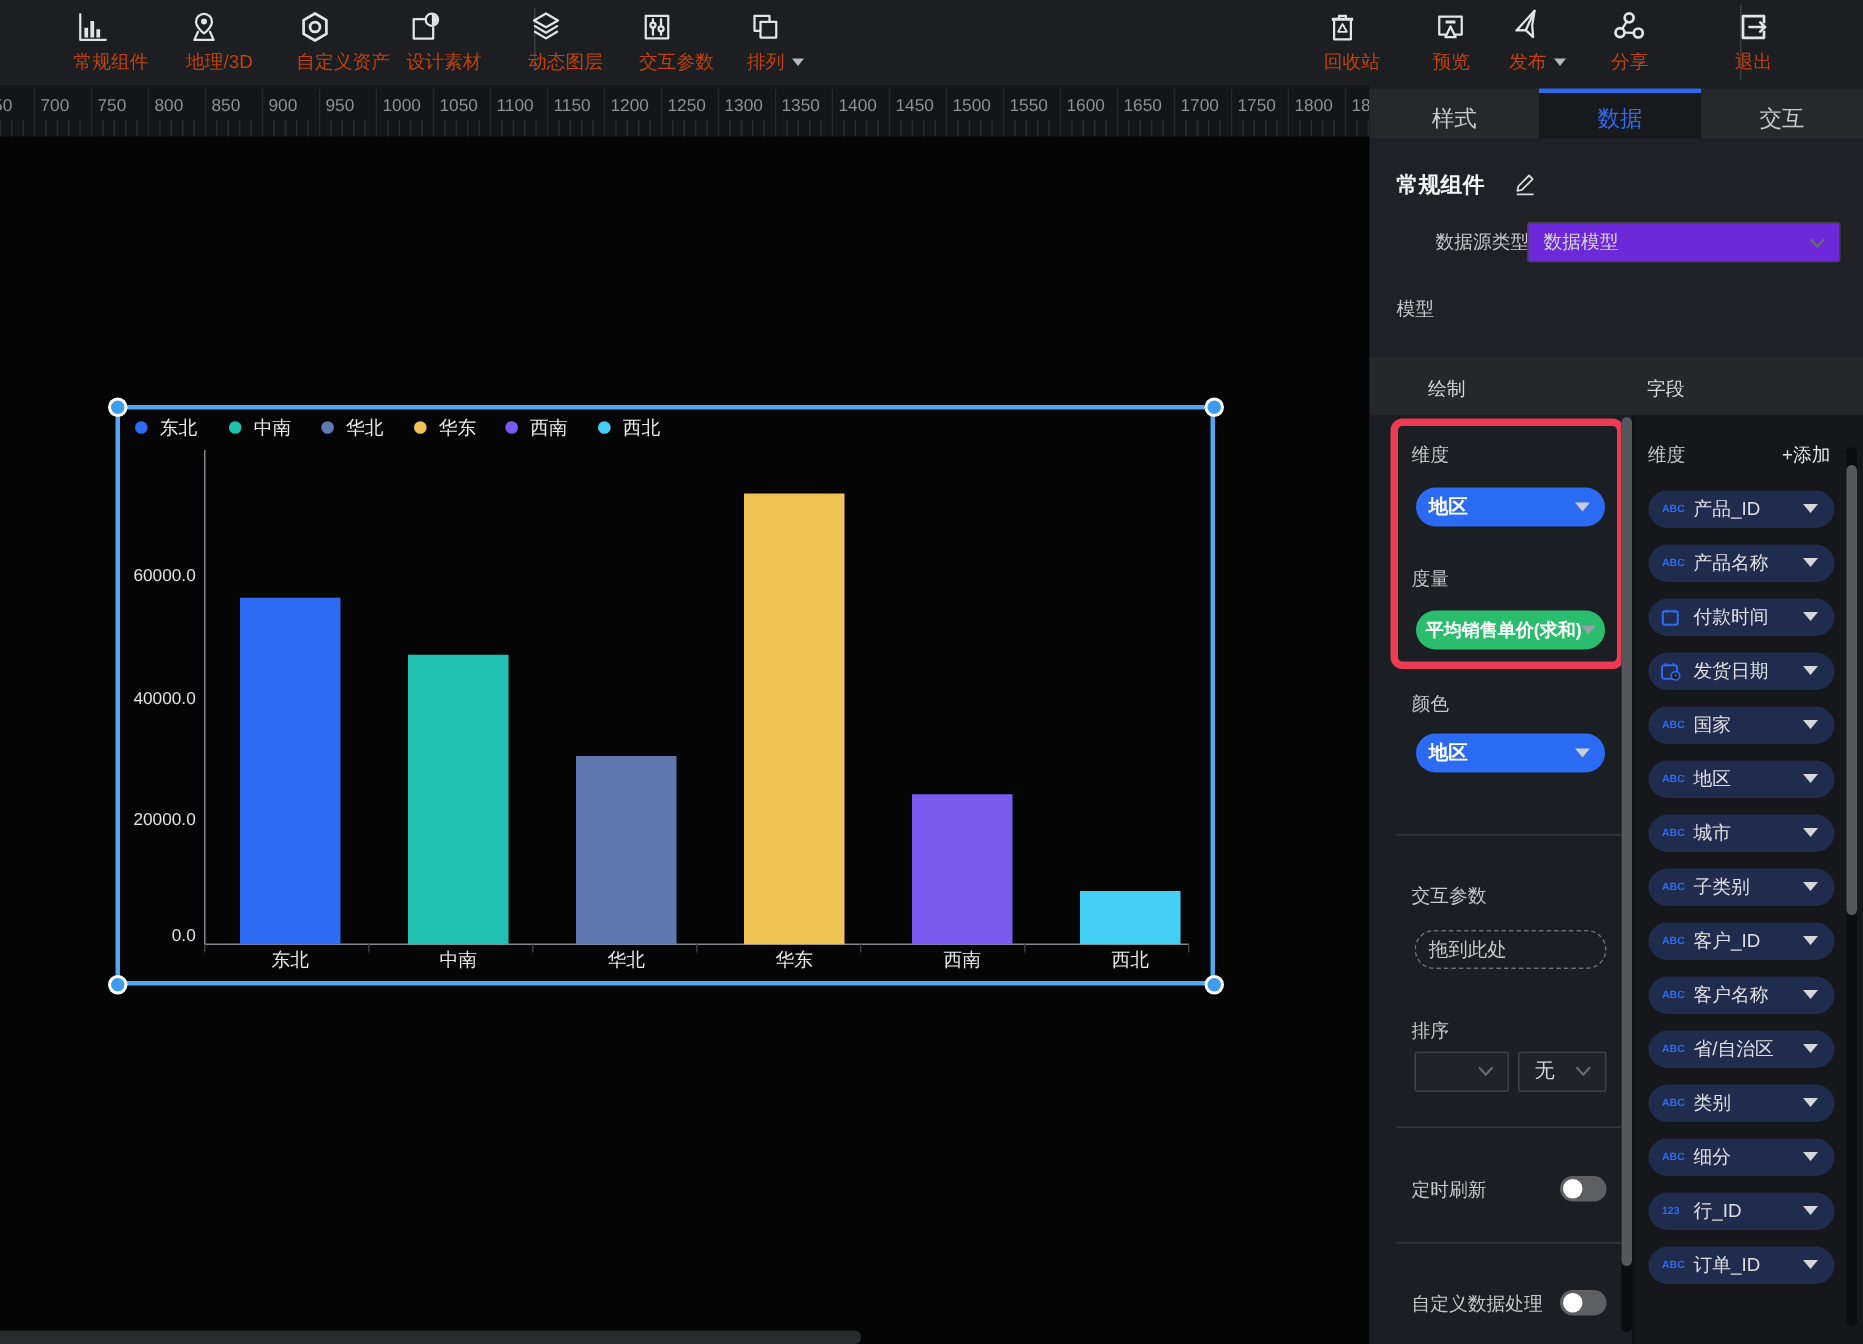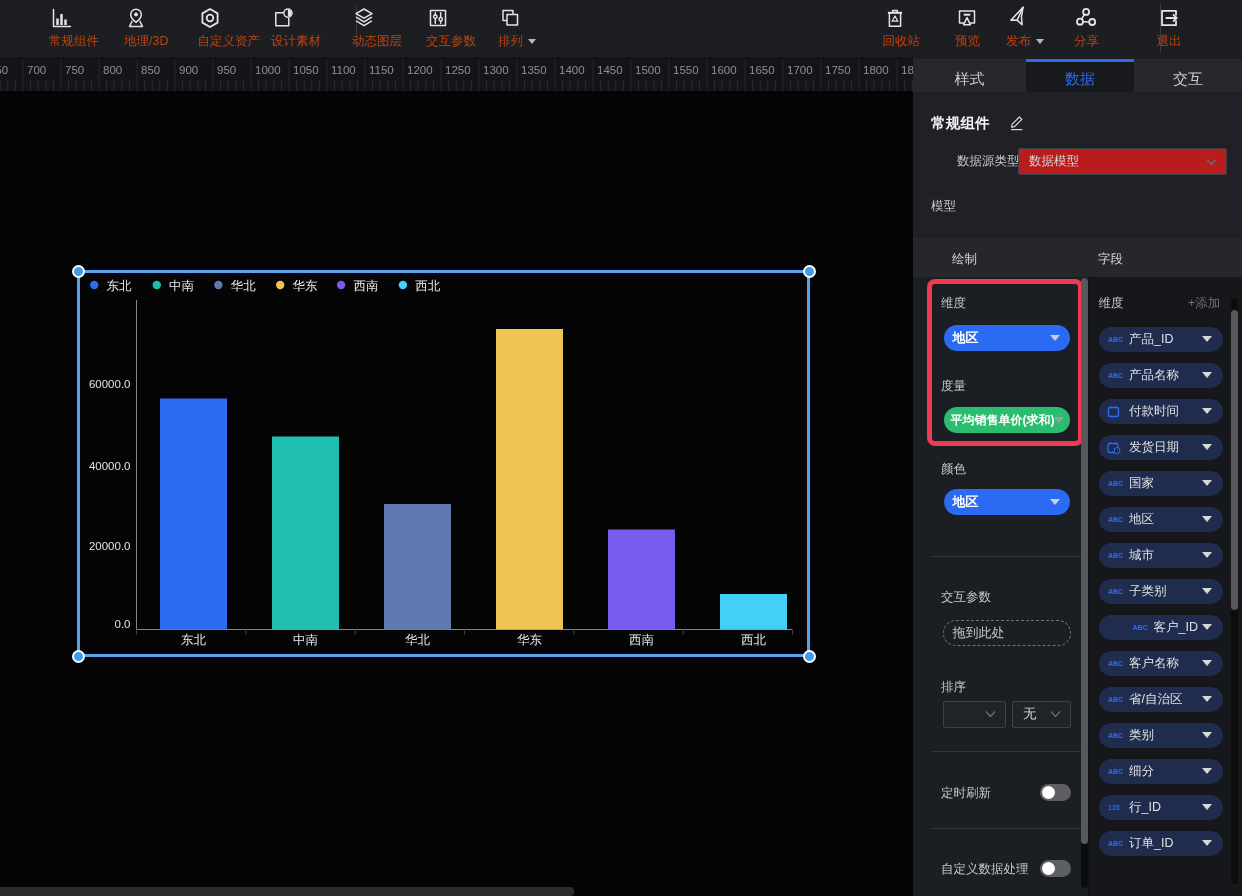--- a/index.html
+++ b/index.html
@@ -3,21 +3,21 @@
 <style>
 *{margin:0;padding:0;box-sizing:border-box;}
 html,body{width:1242px;height:896px;overflow:hidden;background:#050505;font-family:"Liberation Sans",sans-serif;}
 .abs{position:absolute;}
 #stage{position:relative;width:1242px;height:896px;}
 .tbitem{position:absolute;top:6px;display:flex;flex-direction:column;align-items:flex-start;color:#c2410c;font-size:12.5px;}
 .tbitem svg{display:block;}
 .tblabel{margin-top:3px;white-space:nowrap;display:flex;align-items:center;}
 .caret-dn{display:inline-block;width:0;height:0;border-left:4.5px solid transparent;border-right:4.5px solid transparent;border-top:5.5px solid #b9babd;margin-left:5px;}
 .plabel{position:absolute;color:#c6c7ca;font-size:12.5px;white-space:nowrap;}
-.sel{position:absolute;background:#b91c1c;border:1px solid #3e4146;border-radius:2px;color:#d4d5d8;font-size:12.5px;display:flex;align-items:center;padding:0 10px;}
+.sel{position:absolute;background:#6d28d9;border:1px solid #3e4146;border-radius:2px;color:#d4d5d8;font-size:12.5px;display:flex;align-items:center;padding:0 10px;}
 .sel .chev{position:absolute;right:9px;top:50%;margin-top:-4px;}
 .pill{position:absolute;height:26px;border-radius:13px;color:#fff;font-weight:bold;font-size:13px;display:flex;align-items:center;padding-left:9px;}
 .fpill{position:absolute;left:1099px;width:123.5px;height:25px;border-radius:12.5px;background:#202c4e;display:flex;align-items:center;color:#dfe0e3;font-size:12.5px;}
 .fpill .fico{width:20px;margin-left:9px;color:#2e6bf0;font-weight:bold;font-size:7px;letter-spacing:0;}
 .fpill .ftxt{margin-left:1px;white-space:nowrap;}
 .fpill .fcaret{position:absolute;right:11px;top:50%;margin-top:-4px;width:0;height:0;border-left:5px solid transparent;border-right:5px solid transparent;border-top:6.5px solid #d5d7da;}
 .toggle{position:absolute;width:31px;height:17px;border-radius:9px;background:#5d5f63;}
 .toggle::after{content:"";position:absolute;left:2px;top:2px;width:13px;height:13px;border-radius:50%;background:#fff;}
 .hsep{position:absolute;left:931px;width:150px;height:1px;background:#34363a;}
 </style></head>
@@ -363,21 +363,21 @@
       </svg></div>
 <div class="hsep" style="top:751px;"></div>
 <div class="plabel" style="left:941px;top:785px;">定时刷新</div>
 <div class="toggle" style="left:1039.5px;top:783.5px;"></div>
 <div class="hsep" style="top:828px;"></div>
 <div class="plabel" style="left:941px;top:861px;">自定义数据处理</div>
 <div class="toggle" style="left:1039.5px;top:859.5px;"></div>
 <div class="abs" style="left:1081px;top:278px;width:7px;height:610px;background:#0b0c0e;border-radius:3.5px;"></div>
 <div class="abs" style="left:1081px;top:278px;width:7px;height:566px;background:#56585c;border-radius:3.5px;"></div>
 <div class="plabel" style="left:1098.5px;top:295px;">维度</div>
-<div class="plabel" style="left:1188px;top:295px;color:#737373;">+添加</div>
+<div class="plabel" style="left:1188px;top:295px;color:#e5e5e5;">+添加</div>
 <div class="fpill" style="top:327px;">
       <span class="fico">ABC</span>
       <span class="ftxt">产品_ID</span>
       <span class="fcaret"></span>
     </div>
 <div class="fpill" style="top:363px;">
       <span class="fico">ABC</span>
       <span class="ftxt">产品名称</span>
       <span class="fcaret"></span>
     </div>
@@ -414,21 +414,21 @@
 <div class="fpill" style="top:543px;">
       <span class="fico">ABC</span>
       <span class="ftxt">城市</span>
       <span class="fcaret"></span>
     </div>
 <div class="fpill" style="top:579px;">
       <span class="fico">ABC</span>
       <span class="ftxt">子类别</span>
       <span class="fcaret"></span>
     </div>
-<div class="fpill" style="top:615px;justify-content:center;">
+<div class="fpill" style="top:615px;">
       <span class="fico">ABC</span>
       <span class="ftxt">客户_ID</span>
       <span class="fcaret"></span>
     </div>
 <div class="fpill" style="top:651px;">
       <span class="fico">ABC</span>
       <span class="ftxt">客户名称</span>
       <span class="fcaret"></span>
     </div>
 <div class="fpill" style="top:687px;">

